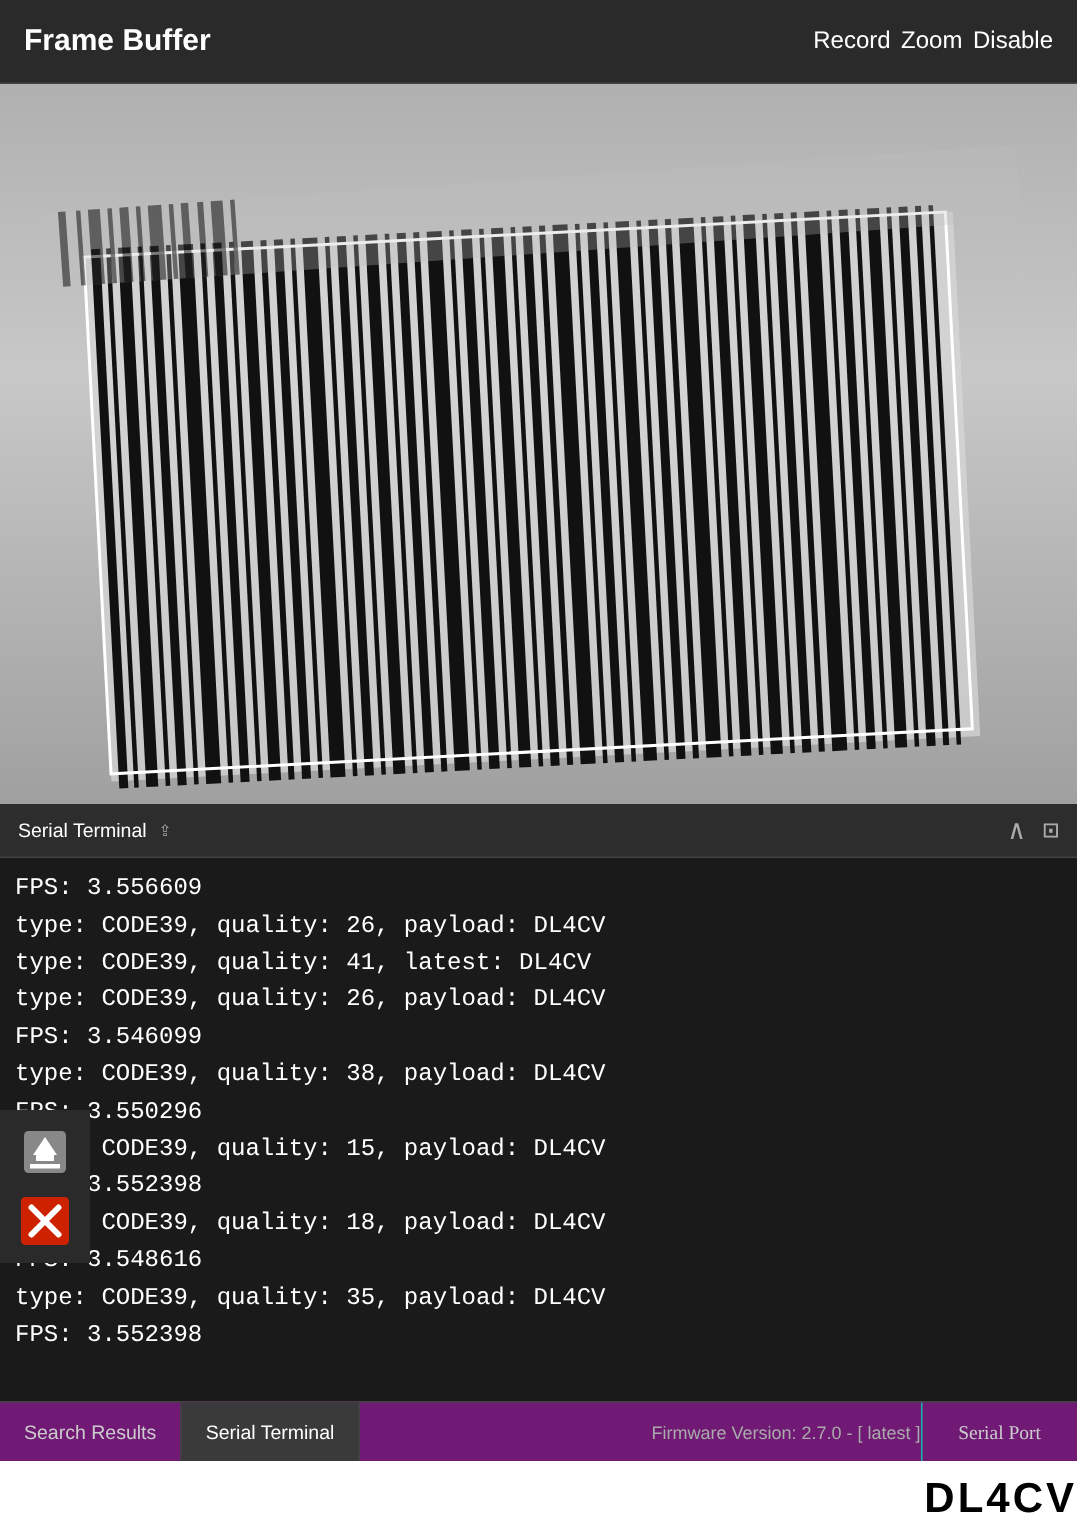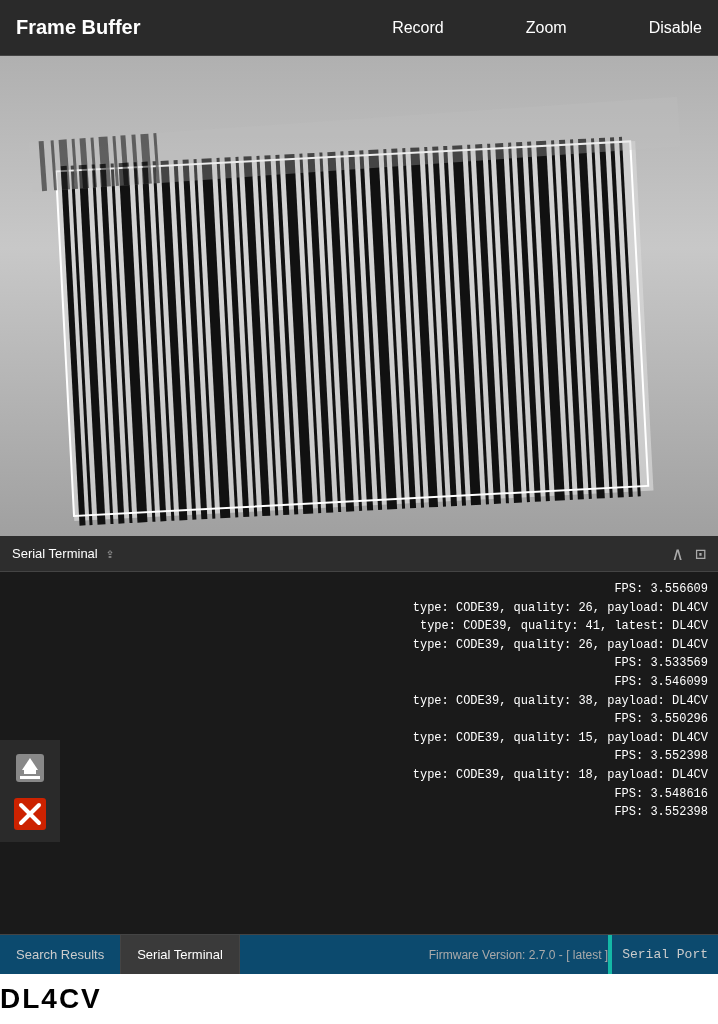--- a/index.html
+++ b/index.html
@@ -15,34 +15,33 @@
 
     
     #header {
       background: #2a2a2a;
       height: 56px;
       display: flex;
       align-items: center;
       padding: 0 16px;
       flex-shrink: 0;
       border-bottom: 1px solid #444;
-      gap: 40px;
     }
     #header-title {
       color: #ffffff;
       font-family: Arial, sans-serif;
       font-size: 20px;
       font-weight: bold;
       flex: 1;
     }
     .header-btn {
       color: #ffffff;
       font-family: Arial, sans-serif;
       font-size: 16px;
-      margin-left: 42px;
+      margin-left: 7px;
       cursor: pointer;
       background: none;
       border: none;
     }
 
     
     #frame-buffer {
       background: #888;
       height: 480px;
       flex-shrink: 0;
@@ -86,27 +85,26 @@
       color: #aaa;
       font-size: 18px;
       margin-left: 12px;
       cursor: pointer;
     }
 
     #terminal-body {
       flex: 1;
       background: #1a1a1a;
       color: #ffffff;
-      font-size: 12px;
+      font-size: 16px;
       font-family: 'Courier New', Courier, monospace;
       padding: 8px 10px;
       overflow-y: auto;
       line-height: 1.55;
       position: relative;
-      text-align: right;
     }
 
     
     #terminal-body::-webkit-scrollbar { width: 10px; }
     #terminal-body::-webkit-scrollbar-track { background: #333; }
     #terminal-body::-webkit-scrollbar-thumb { background: #666; }
 
     
     #sidebar-icons {
       position: absolute;
@@ -126,21 +124,21 @@
       height: 40px;
       cursor: pointer;
       display: flex;
       align-items: center;
       justify-content: center;
     }
 
     
     #bottom-bar {
       height: 40px;
-      background: #0c4a6e;
+      background: #701a75;
       display: flex;
       align-items: center;
       flex-shrink: 0;
       border-top: 1px solid #444;
     }
 
     .bottom-tab {
       height: 100%;
       padding: 0 16px;
       display: flex;
@@ -159,37 +157,37 @@
     #firmware-info {
       flex: 1;
       text-align: right;
       color: #aaaaaa;
       font-family: Arial, sans-serif;
       font-size: 12px;
     }
 
     #serial-port-btn {
       height: 100%;
-      padding: 0 10px;
+      padding: 0 24px;
       display: flex;
       align-items: center;
       color: #cccccc;
-      font-family: Liberation Mono, monospace;
+      font-family: Liberation Serif, serif;
       font-size: 13px;
       cursor: pointer;
-      border-left: 4px solid #14b8a6;
+      border-left: 1px solid #14b8a6;
     }
 
     
     #footer-label {
       background: #ffffff;
       height: 50px;
       display: flex;
       align-items: center;
-      justify-content: flex-start;
+      justify-content: flex-end;
       flex-shrink: 0;
     }
     #footer-label span {
       font-family: Arial, sans-serif;
       font-size: 28px;
       font-weight: 900;
       color: #000000;
       letter-spacing: 2px;
     }
 
@@ -309,28 +307,28 @@
     <span id="terminal-icon">⇪</span>
     <span class="terminal-control">∧</span>
     <span class="terminal-control">⊡</span>
   </div>
   <div id="terminal-body">
 
   <div>FPS: 3.556609</div>
       <div>type: CODE39, quality: 26, payload: DL4CV</div>
       <div>type: CODE39, quality: 41, latest: DL4CV</div>
       <div>type: CODE39, quality: 26, payload: DL4CV</div>
-      <div>FPS: 3.533569</div>
       <div>FPS: 3.546099</div>
       <div>type: CODE39, quality: 38, payload: DL4CV</div>
       <div>FPS: 3.550296</div>
       <div>type: CODE39, quality: 15, payload: DL4CV</div>
       <div>FPS: 3.552398</div>
       <div>type: CODE39, quality: 18, payload: DL4CV</div>
       <div>FPS: 3.548616</div>
+      <div>type: CODE39, quality: 35, payload: DL4CV</div>
       <div>FPS: 3.552398</div>
     </div>
 
   <div id="sidebar-icons">
     <div class="sidebar-icon">
       <svg width="32" height="32" viewBox="0 0 32 32" fill="none" xmlns="http://www.w3.org/2000/svg">
         <rect x="2" y="2" width="28" height="28" rx="3" fill="#888"></rect>
         <polygon points="16,6 24,18 8,18" fill="#fff"></polygon>
         <rect x="10" y="18" width="12" height="4" fill="#fff"></rect>
         <rect x="6" y="24" width="20" height="3" fill="#fff"></rect>

